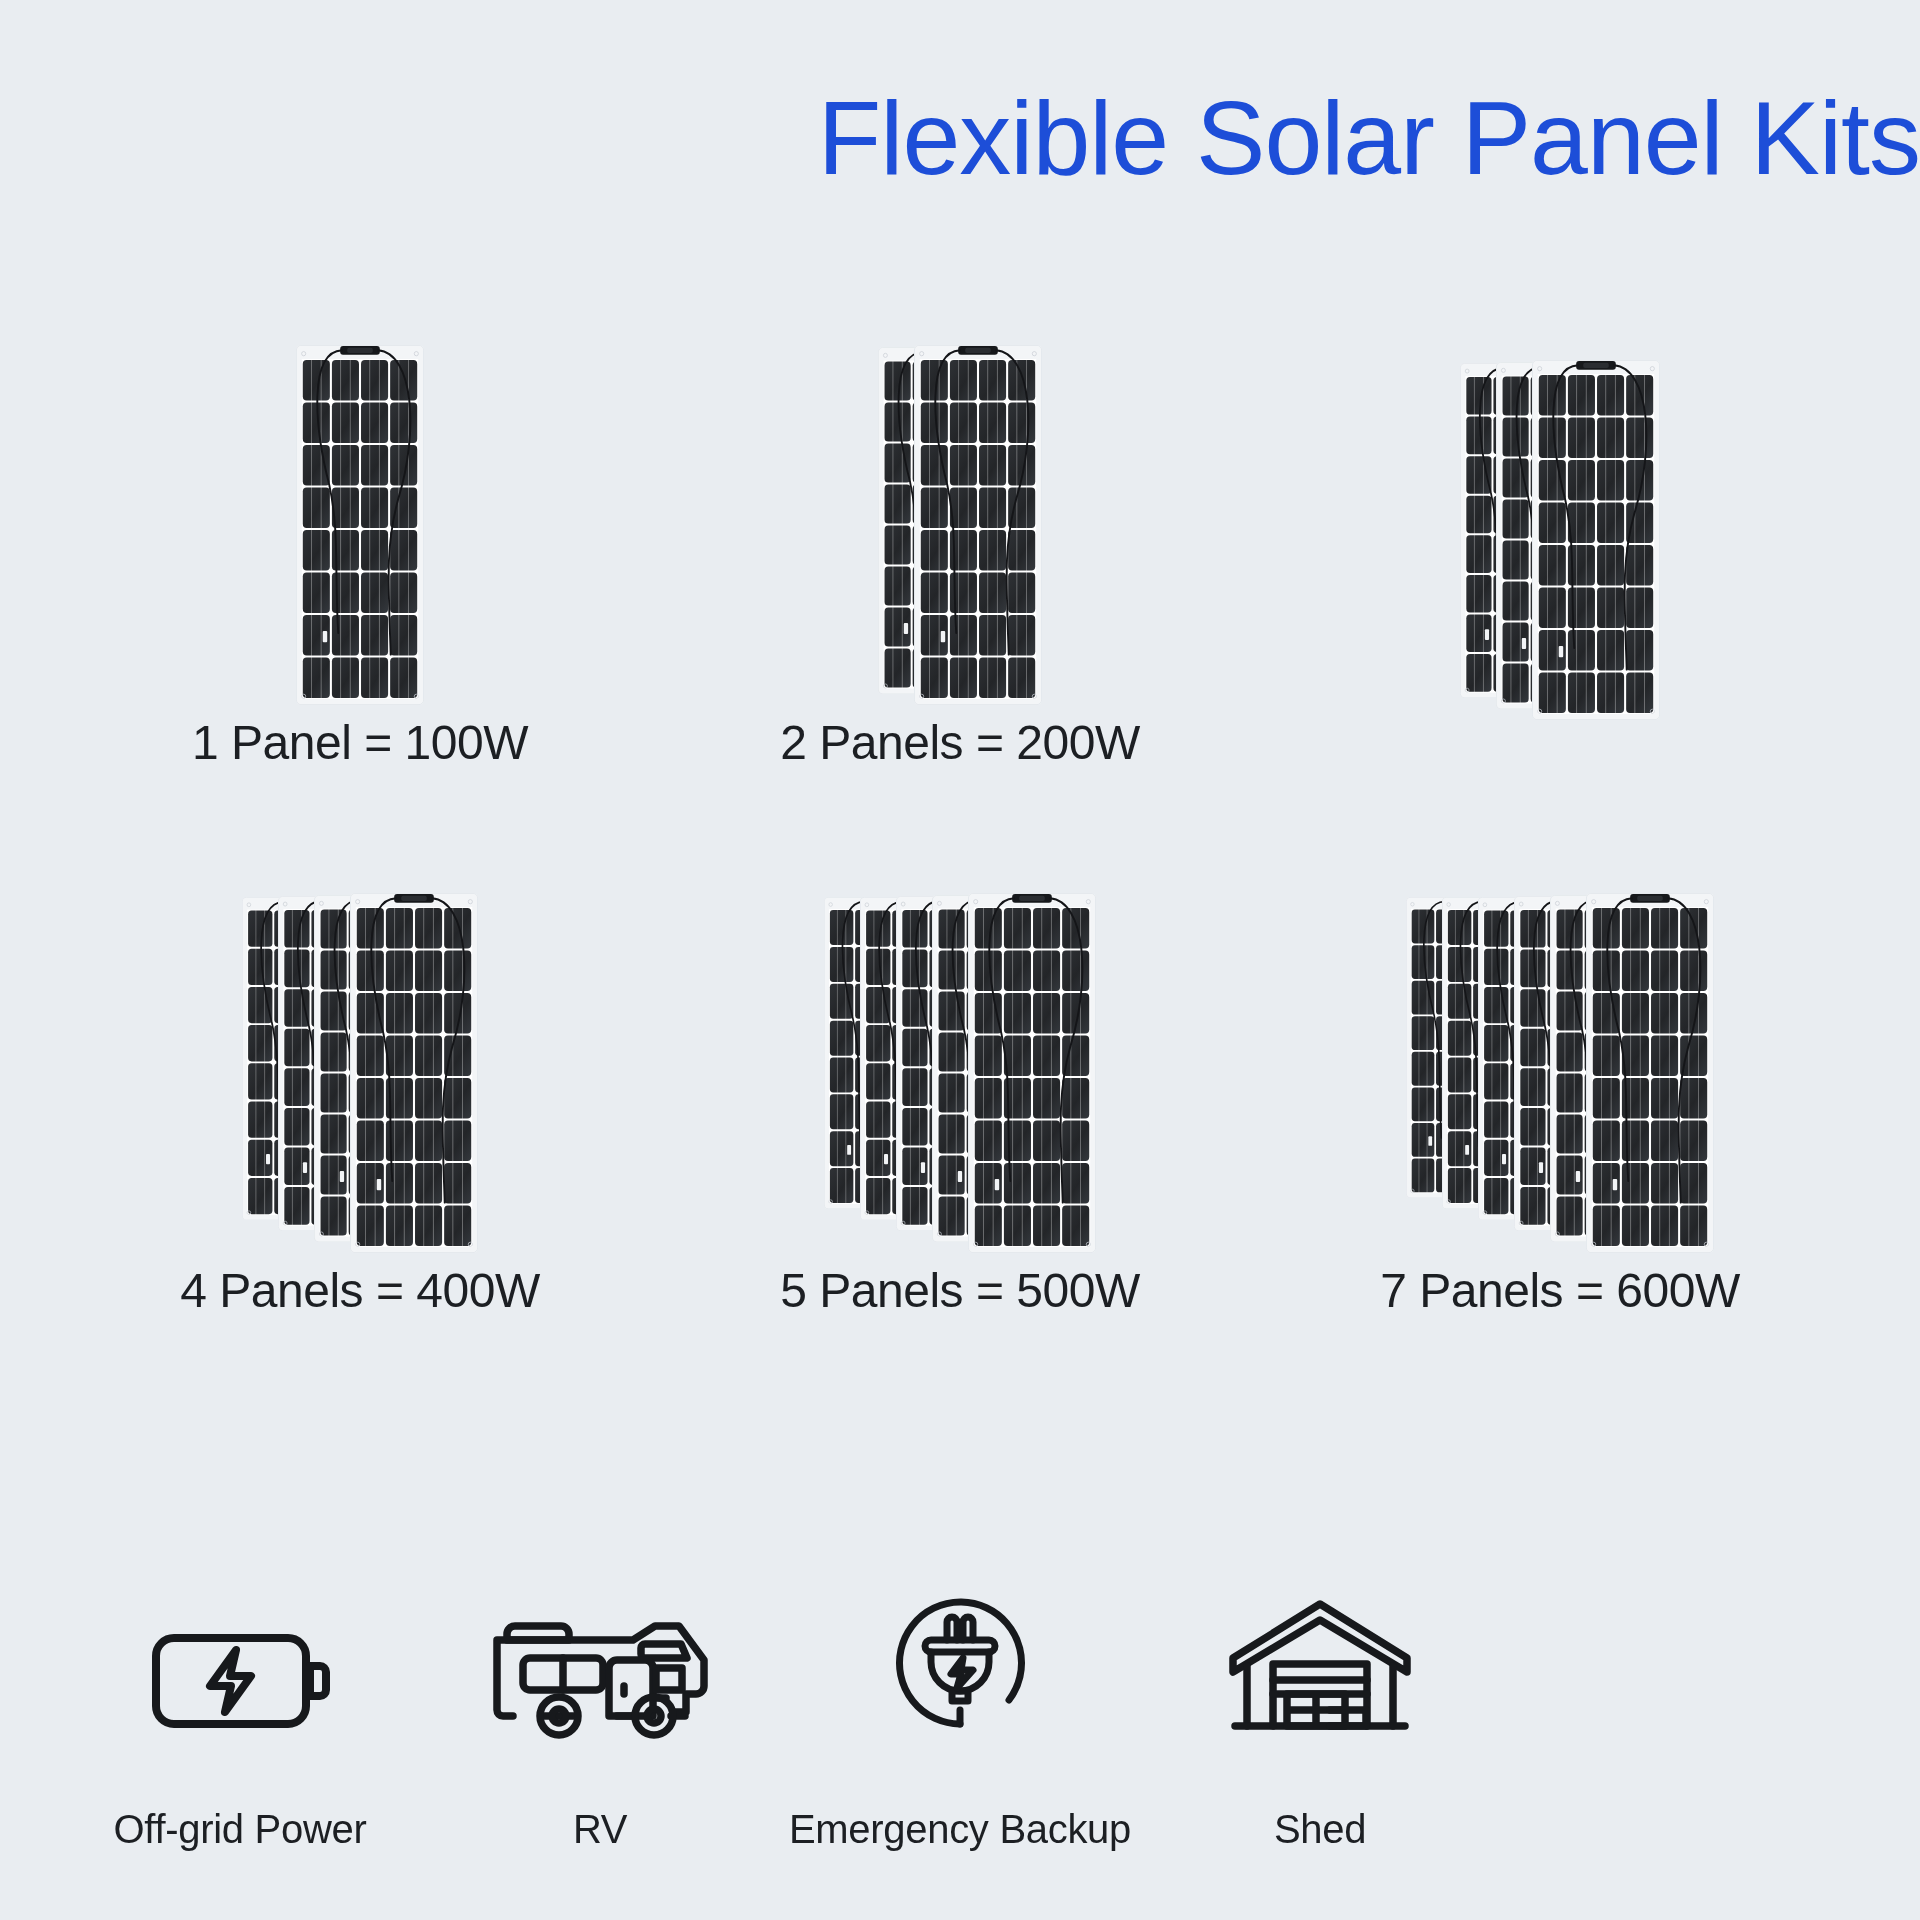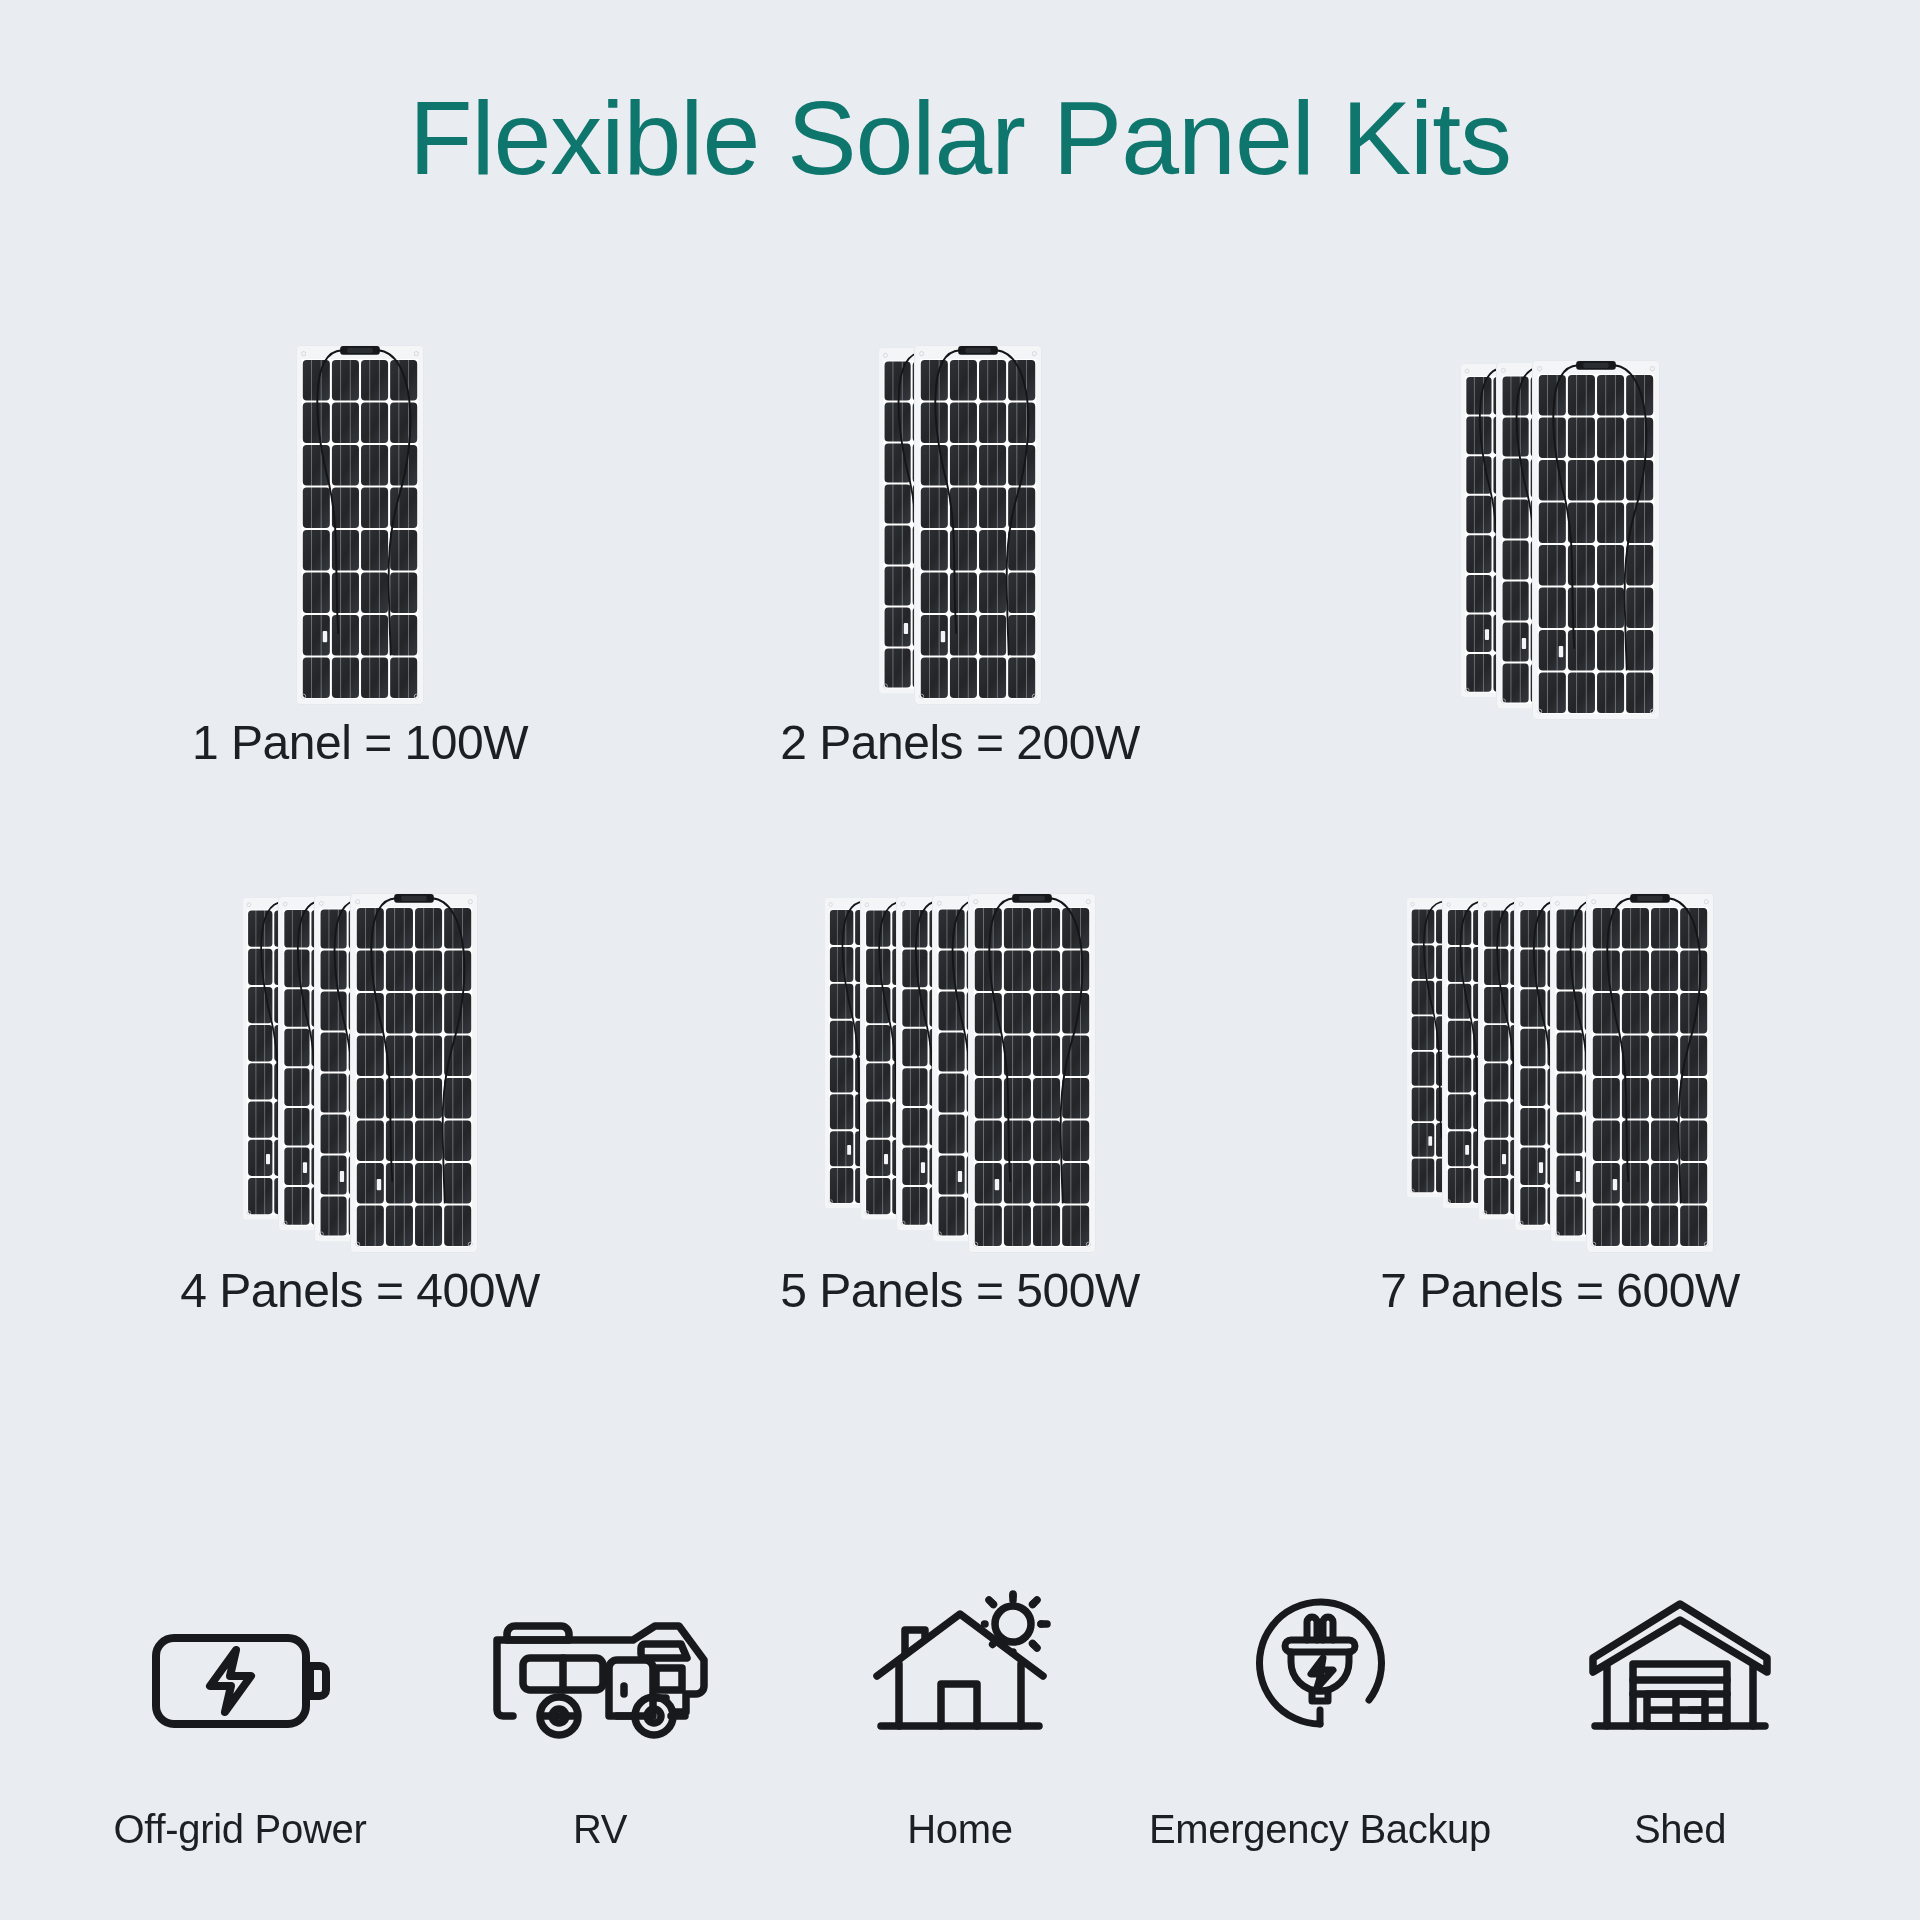--- a/index.html
+++ b/index.html
@@ -7,25 +7,25 @@
     width:1920px;height:1920px;
     background:#e9edf1;
     font-family:"Liberation Sans", sans-serif;
     color:#1b1d20;
     overflow:hidden;
     position:relative;
   }
   
   #title{
     position:absolute;top:86px;left:0;width:1920px;
-    text-align:center;
+    text-align:right;
     font-size:104px;
     font-weight:300;
     letter-spacing:-1px;
-    color:#0f766e;
+    color:#1d4ed8;
     line-height:1;
   }
 
   
   #kits{
     position:absolute;top:300px;left:60px;
     width:1800px;
     display:grid;
     grid-template-columns:repeat(3,600px);
     grid-template-rows:470px 470px;
@@ -2139,45 +2139,20 @@
           <circle cx="66" cy="106" r="19"></circle>
             <circle cx="66" cy="106" r="7"></circle>
           <circle cx="161" cy="106" r="19"></circle>
             <circle cx="161" cy="106" r="7"></circle>
         </g>
       </svg>
     </div>
     <div class="flabel">RV</div>
   </div>
 
-  <div class="feature">
-    <div class="ico">
-      <svg width="190" height="150" viewBox="0 0 190 150">
-        <g fill="none" stroke="#17191c" stroke-width="7.5" stroke-linejoin="round" stroke-linecap="round">
-
-          <circle cx="148" cy="34" r="18"></circle>
-          <path d="M148 6 v-0.5 M148 62 v0.5 M120 34 h-0.5 M176 34 h0.5
-                   M128 14 l-0.4 -0.4 M168 54 l0.4 0.4 M168 14 l0.4 -0.4 M128 54 l-0.4 0.4"></path>
-          <path d="M148 4 v6 M176 34 h6 M128.5 14.5 l-4.5 -4.5 M167.5 14.5 l4.5 -4.5
-                   M167.5 53.5 l4.5 4.5"></path>
-
-          <path d="M12 86 L95 24 L178 86"></path>
-
-          <path d="M40 64 V40 h20 v9"></path>
-
-          <path d="M34 74 v62 M156 74 v62"></path>
-
-          <path d="M16 136 h158"></path>
-
-          <path d="M76 136 V94 h36 v42"></path>
-        </g>
-      </svg>
-    </div>
-    <div class="flabel">Home</div>
-  </div>
 
   <div class="feature">
     <div class="ico">
       <svg width="150" height="150" viewBox="0 0 150 150">
         <g fill="none" stroke="#17191c" stroke-width="7" stroke-linejoin="round" stroke-linecap="round">
 
           <path d="M75 134 A61 61 0 1 1 124 110"></path>
 
           <path d="M75 134 v-14"></path>
 

